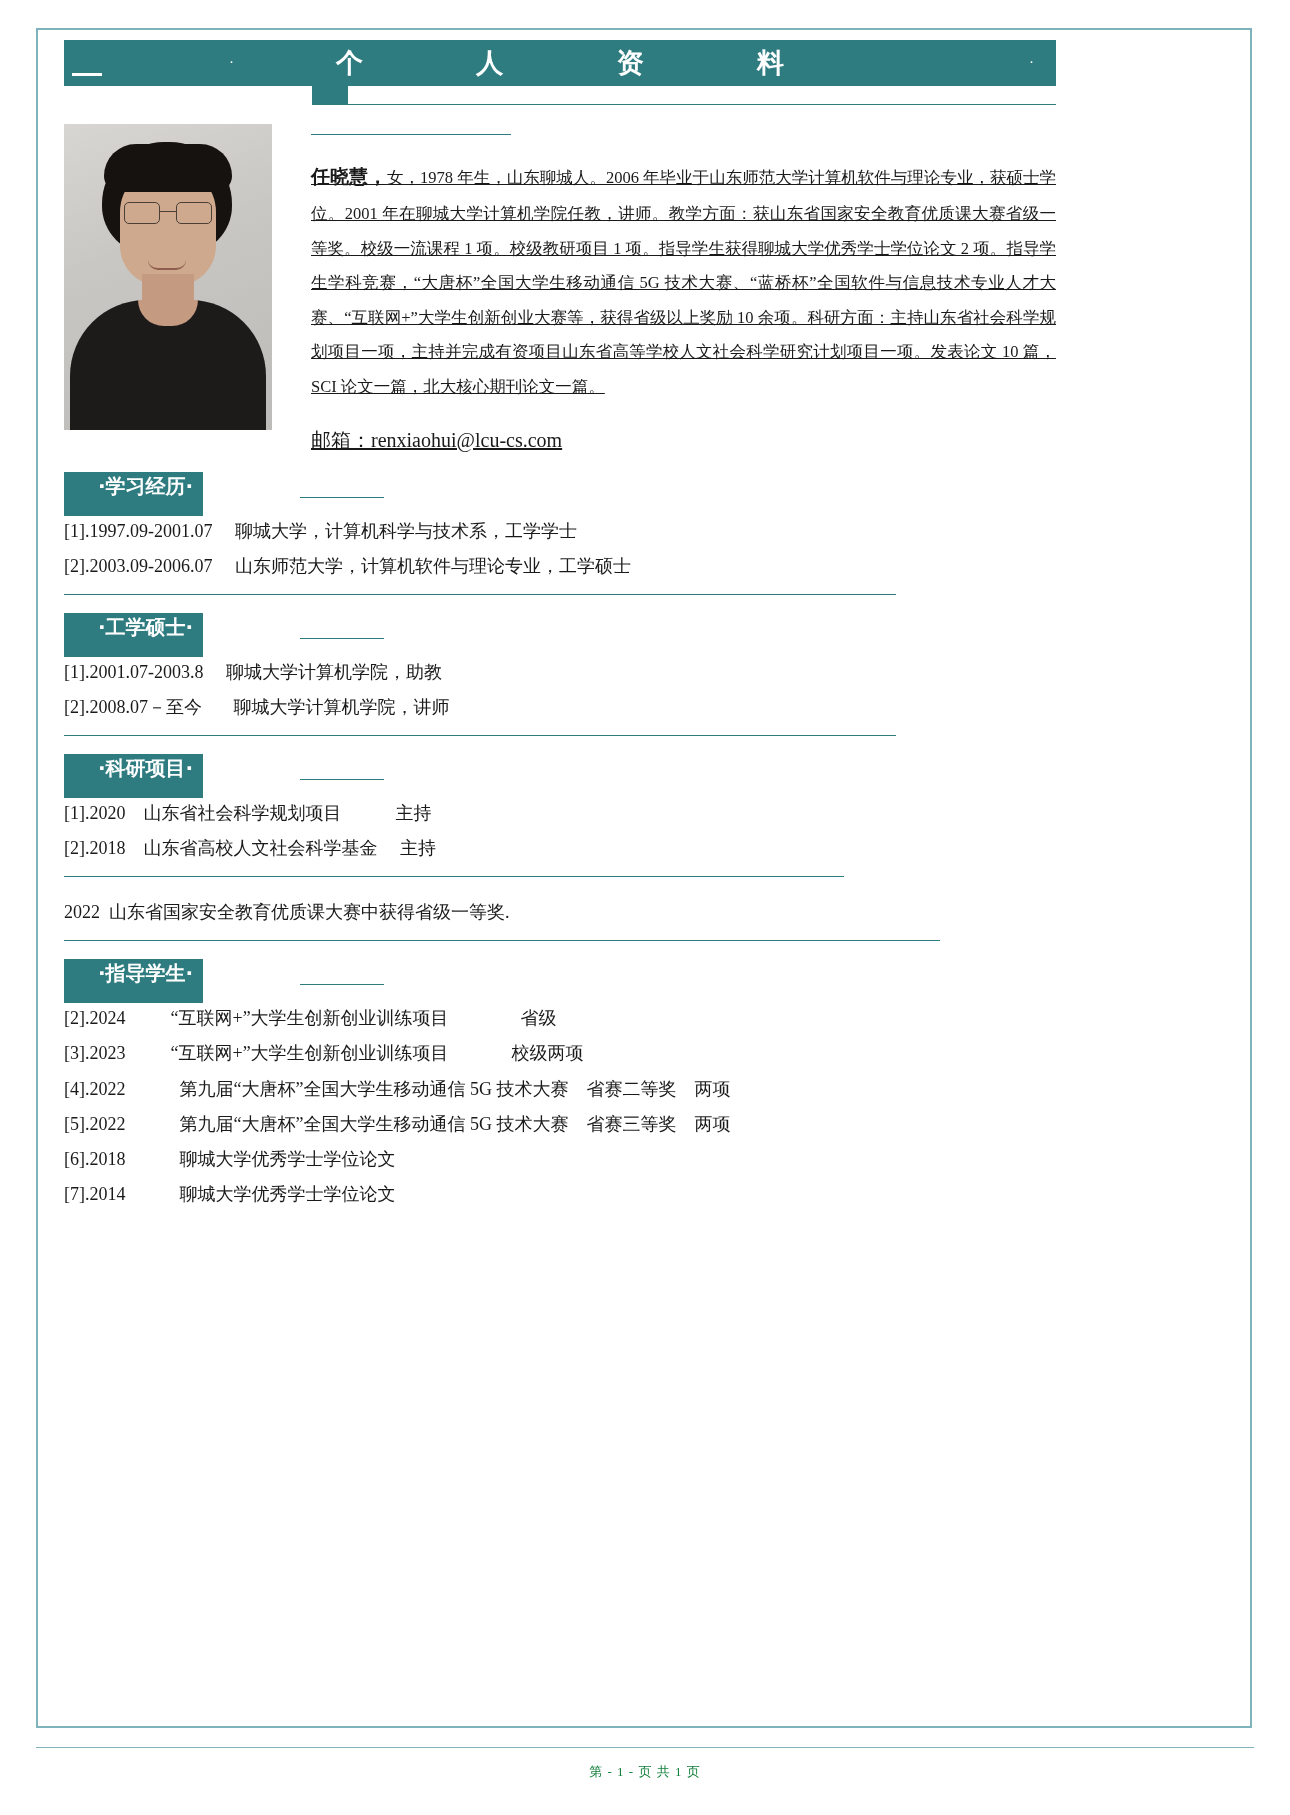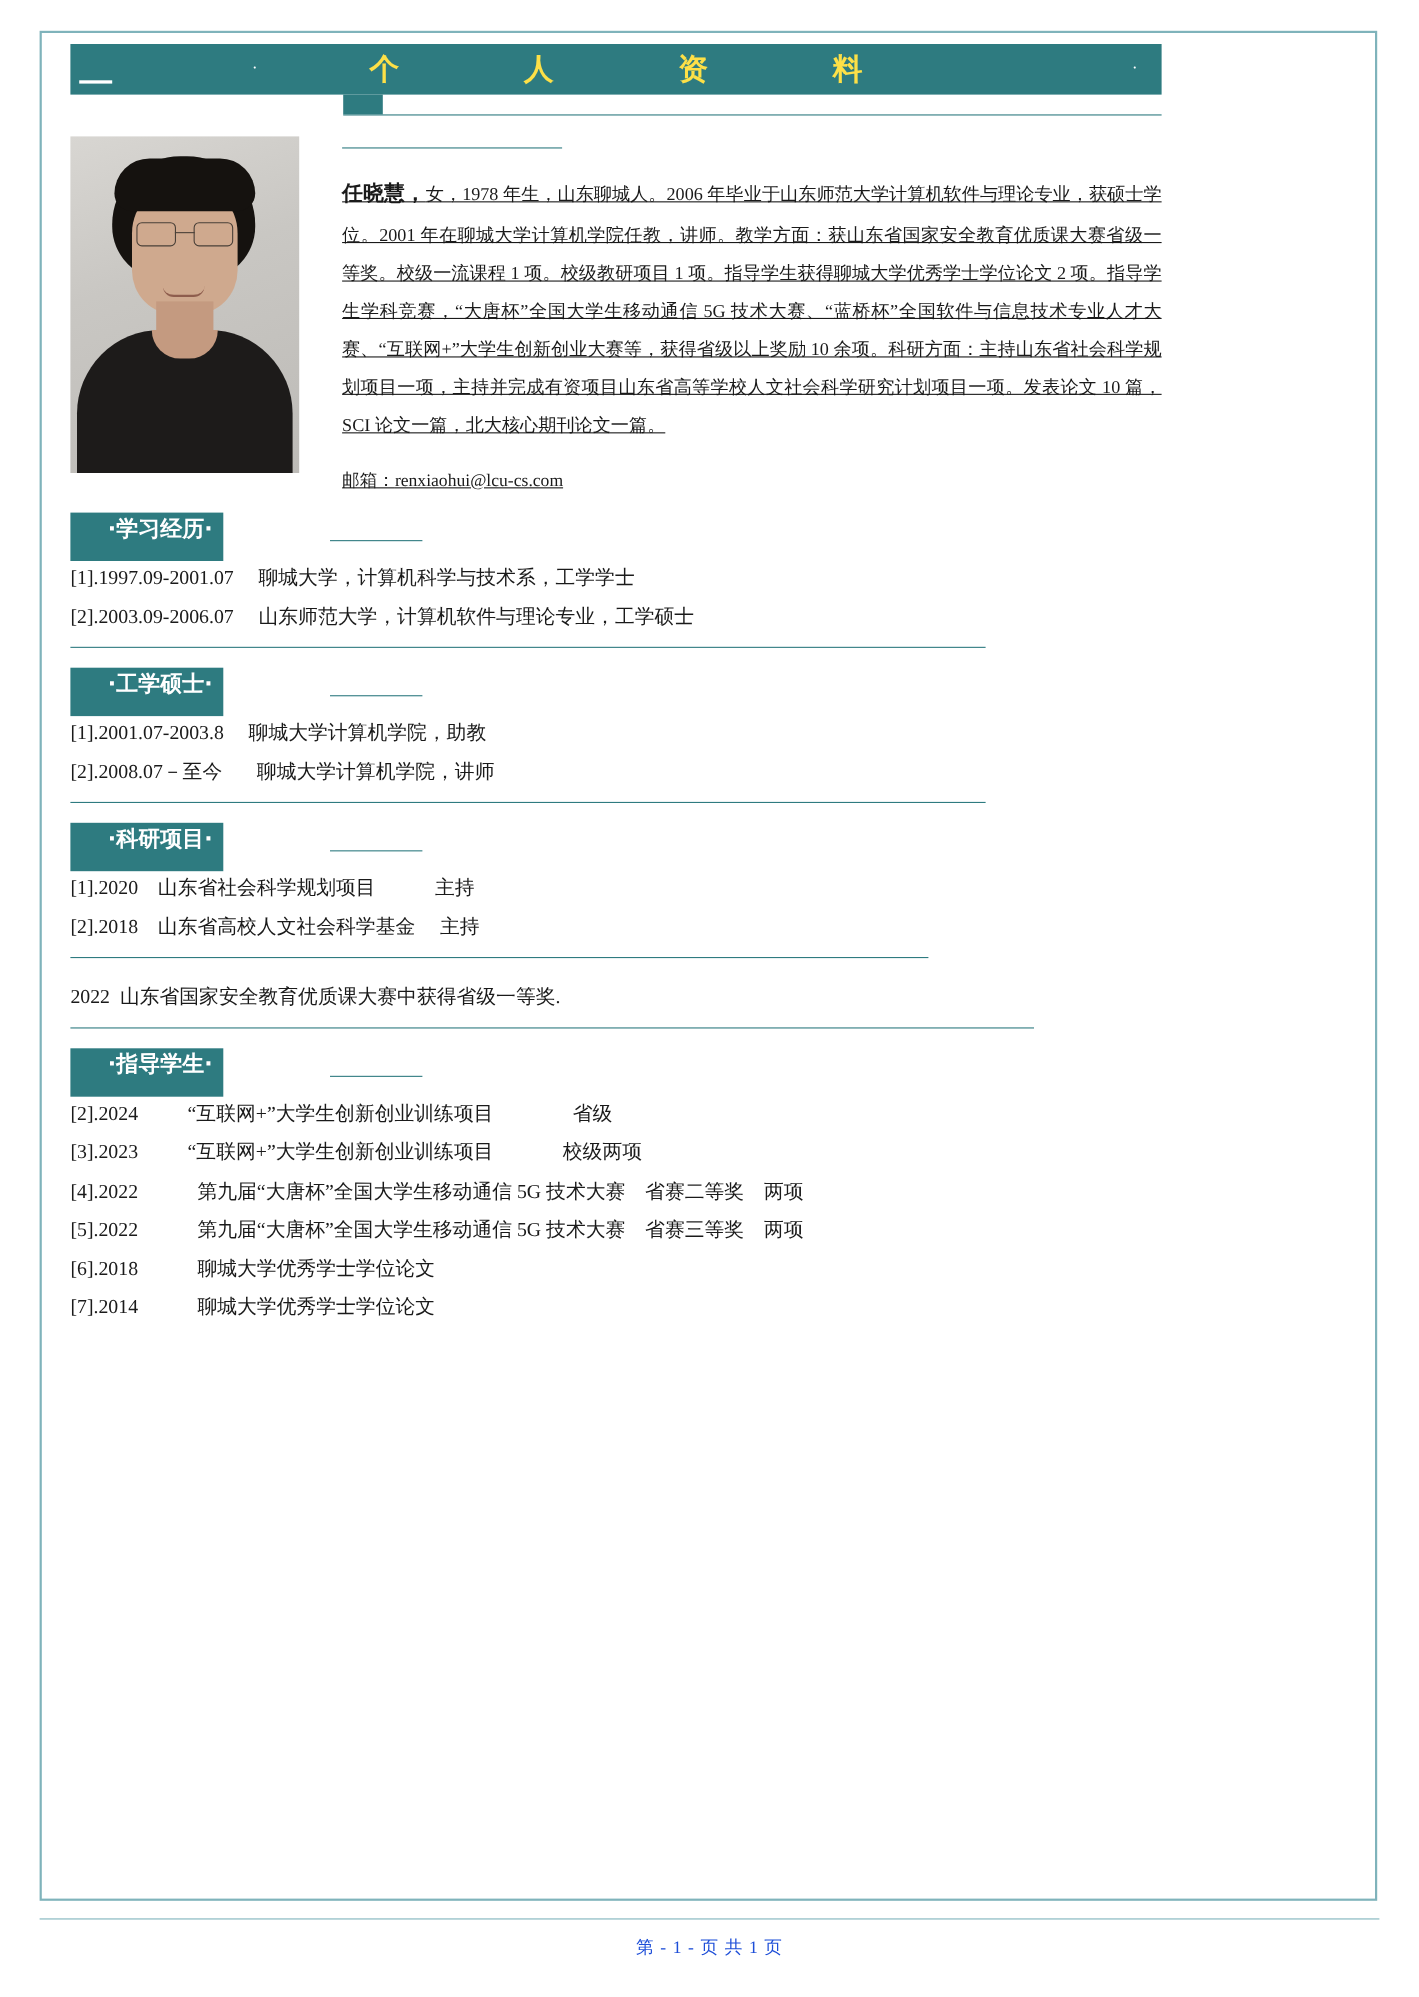--- a/index.html
+++ b/index.html
@@ -56,21 +56,21 @@
   }
   .title-bar .underscore {
     position: absolute;
     left: 8px;
     top: 10px;
     width: 30px;
     height: 23px;
     border-bottom: 3px solid #ffffff;
   }
   .title-text {
-    color: #fde047;
+    color: #ffffff;
     font-size: 27px;
     font-weight: bold;
     letter-spacing: 52px;
     padding-left: 52px;
     font-family: "DejaVu Sans", "Liberation Sans", sans-serif;
   }
   .title-underline-wrap {
     position: relative;
     height: 26px;
   }
@@ -207,21 +207,21 @@
     line-height: 2.1;
     text-align: justify;
   }
   .bio .name {
     font-weight: bold;
     font-size: 19px;
     font-family: "DejaVu Sans", "Liberation Sans", sans-serif;
   }
   .bio .email {
     margin-top: 22px;
-    font-size: 16px;
+    font-size: 20px;
   }
 
   
   .section {
     margin-top: 18px;
   }
   .sec-head {
     position: relative;
     height: 34px;
   }
@@ -258,22 +258,22 @@
     margin-top: 10px;
   }
 
   
   .footer {
     position: absolute;
     left: 0;
     right: 0;
     bottom: 34px;
     text-align: center;
-    font-size: 16px;
-    color: #1d4ed8;
+    font-size: 13px;
+    color: #15803d;
     letter-spacing: 1px;
   }
   .footer .f-rule {
     position: absolute;
     left: 36px;
     right: 36px;
     top: -16px;
     border-bottom: 1.6px solid #7fb3bb;
   }
 </style>

